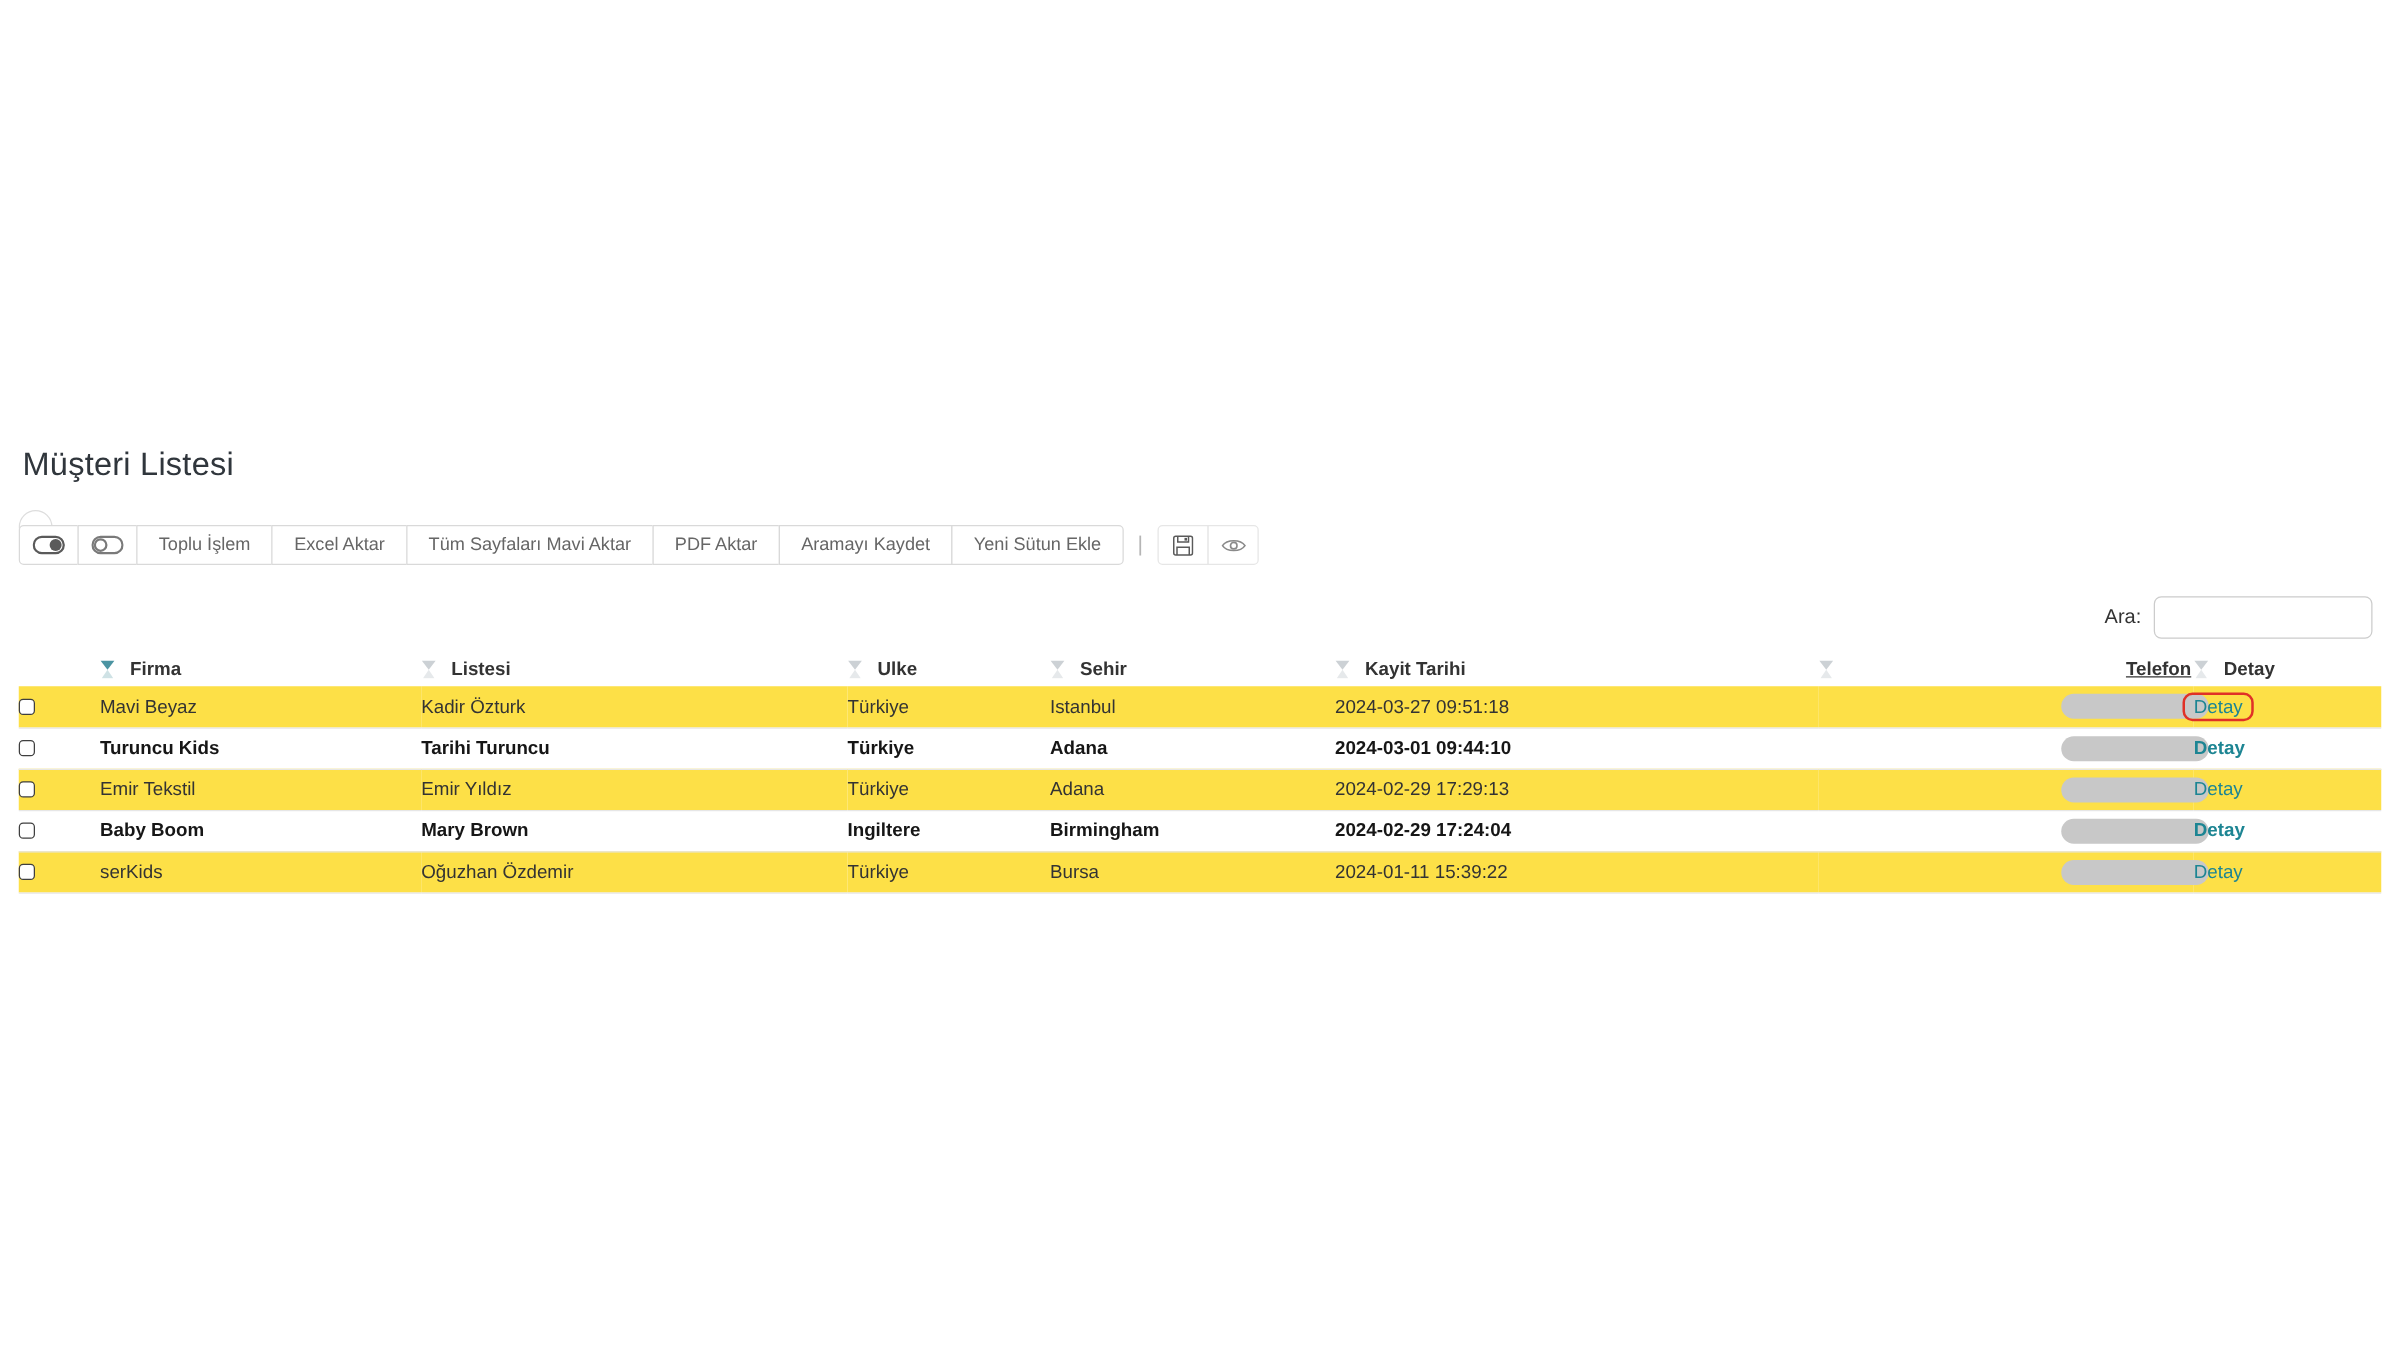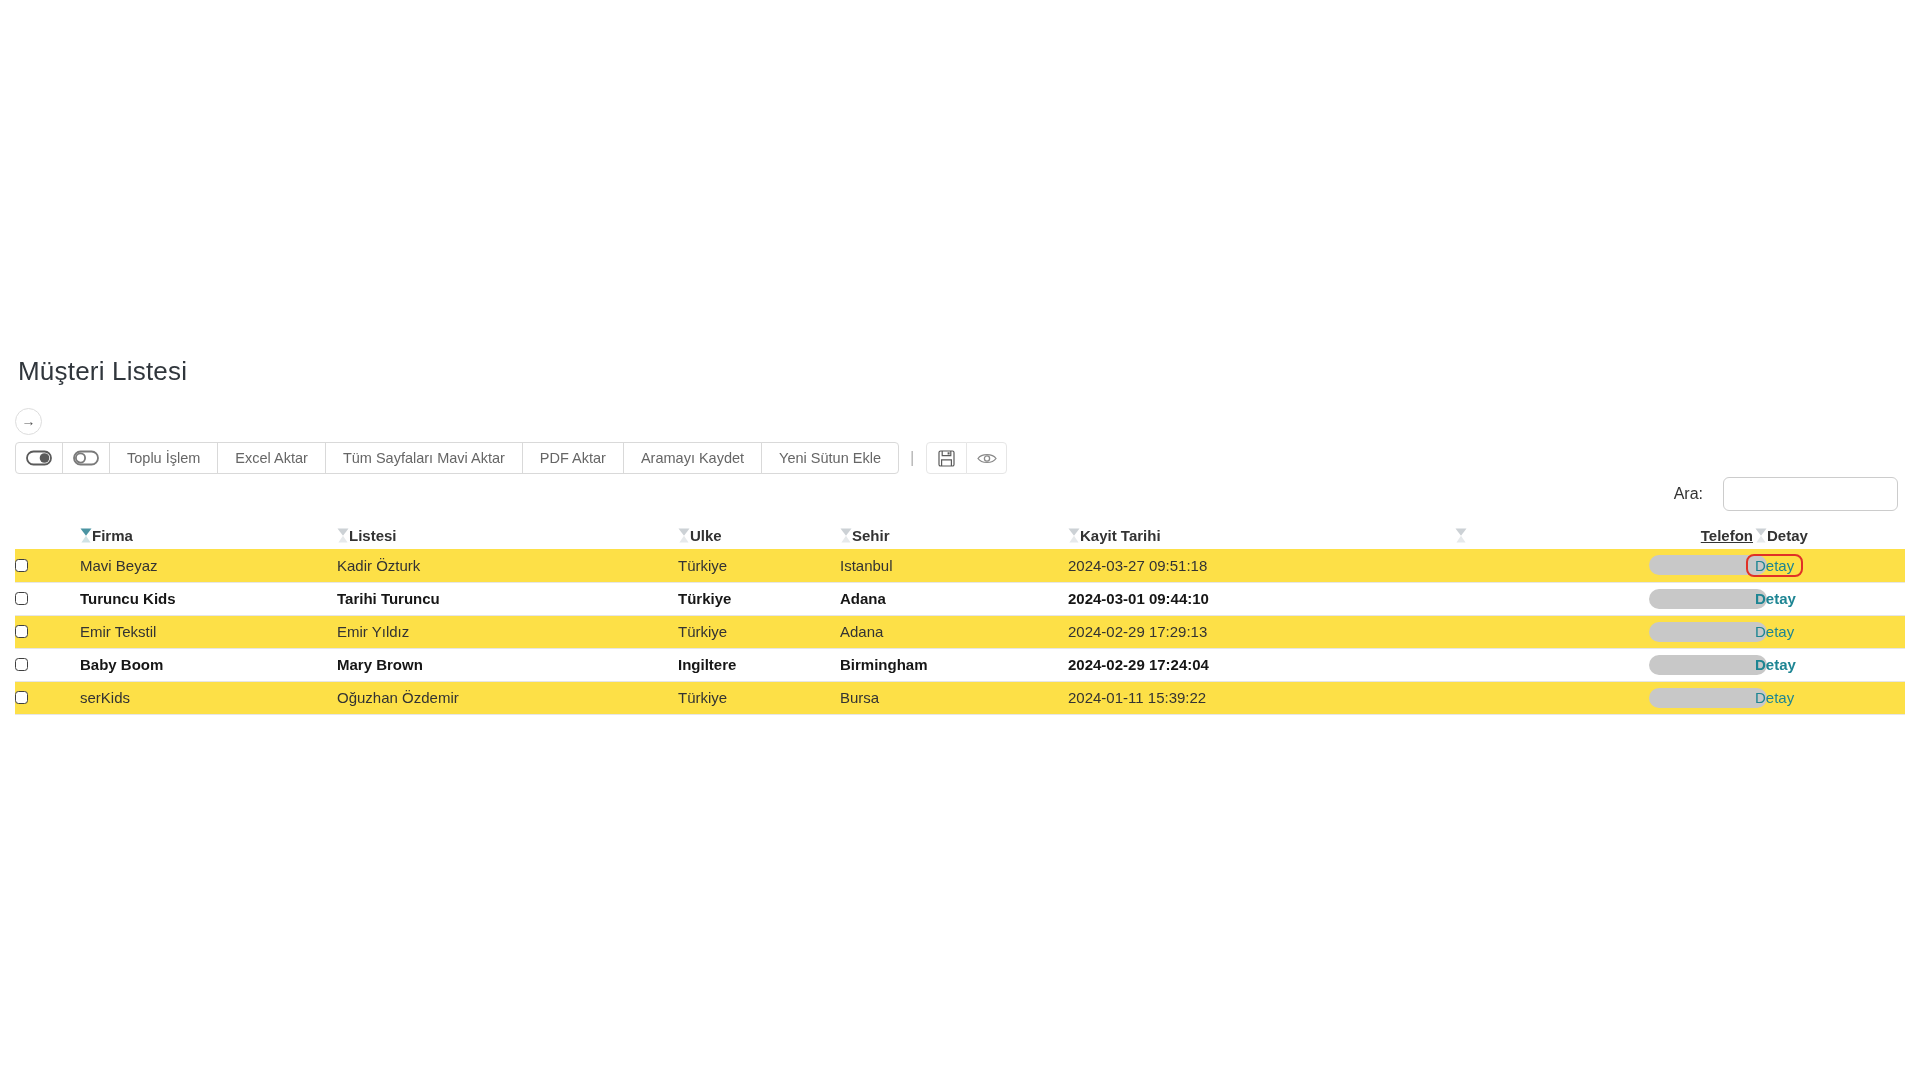--- a/index.html
+++ b/index.html
@@ -10,45 +10,45 @@
   }
   .page-title {
     position:absolute; left:18px; top:356px; margin:0;
     font-size:26px; font-weight:400; color:#30363c; letter-spacing:.2px;
   }
   .collapse-btn {
     position:absolute; left:15px; top:408px; width:27px; height:27px;
     border:1px solid #ddd; border-radius:50%; background:#fff; color:#555;
     font-size:14px; line-height:23px; text-align:center; padding:0; cursor:pointer;
   }
-  .toolbar { position:absolute; left:15px; top:442px; display:flex; align-items:center; }
+  .toolbar { position:absolute; left:15px; top:420px; display:flex; align-items:center; }
   .btn-group { display:flex; }
   .btn-group .tb-btn {
     height:32px; background:#fff; border:1px solid #d9d9d9; margin-left:-1px;
     color:#666; font-size:14.5px; font-family:inherit; padding:0 17px;
     display:flex; align-items:center; justify-content:center; cursor:pointer; white-space:nowrap;
   }
   .btn-group .tb-btn:first-child { margin-left:0; border-radius:4px 0 0 4px; }
   .btn-group .tb-btn:last-child { border-radius:0 4px 4px 0; }
   .tb-btn.icon-btn { padding:0 10px; }
   .toolbar-divider { color:#b5b5b5; font-size:17px; margin:0 12px 0 11px; }
   .icon-group .tb-btn { border-color:#e6e6e6; width:41px; padding:0; }
   .search-row { position:absolute; top:477px; right:22px; display:flex; align-items:center; }
-  .search-row label { font-size:16px; color:#333; margin-right:20px; }
+  .search-row label { font-size:16px; color:#333; margin-right:10px; }
   .search-input {
     width:175px; height:34px; border:1px solid #ccc; border-radius:6px;
     font-size:15px; padding:0 10px; font-family:inherit; outline:none; background:#fff;
   }
   table.grid {
     position:absolute; left:15px; top:521px; width:1890px;
     border-collapse:collapse; table-layout:fixed;
   }
   table.grid th { height:28px; padding:0; font-size:15px; font-weight:600; color:#333; text-align:left; vertical-align:middle; }
   table.grid td { height:33px; padding:0; font-size:15px; color:#333; vertical-align:middle; }
-  .th-inner { display:flex; align-items:center; }
+  .th-inner { display:flex; align-items:center; gap:12px; }
   .th-inner.spread { justify-content:space-between; padding-right:2px;text-decoration:underline; }
   tbody tr { border-bottom:1px solid #e6e6e6; }
   tbody tr.stripe { background:#fde047; }
   tbody tr.bold td { font-weight:700; color:#161616; }
   td.c-check, th.c-check { padding-left:40px; }
   td.c-pad { padding-left:24px; }
   .row-checkbox {
     appearance:none; -webkit-appearance:none; width:13px; height:13px; margin:0;
     border:1.6px solid #3f3f3f; border-radius:3.5px; background:#fff; display:block; cursor:pointer;
   }

